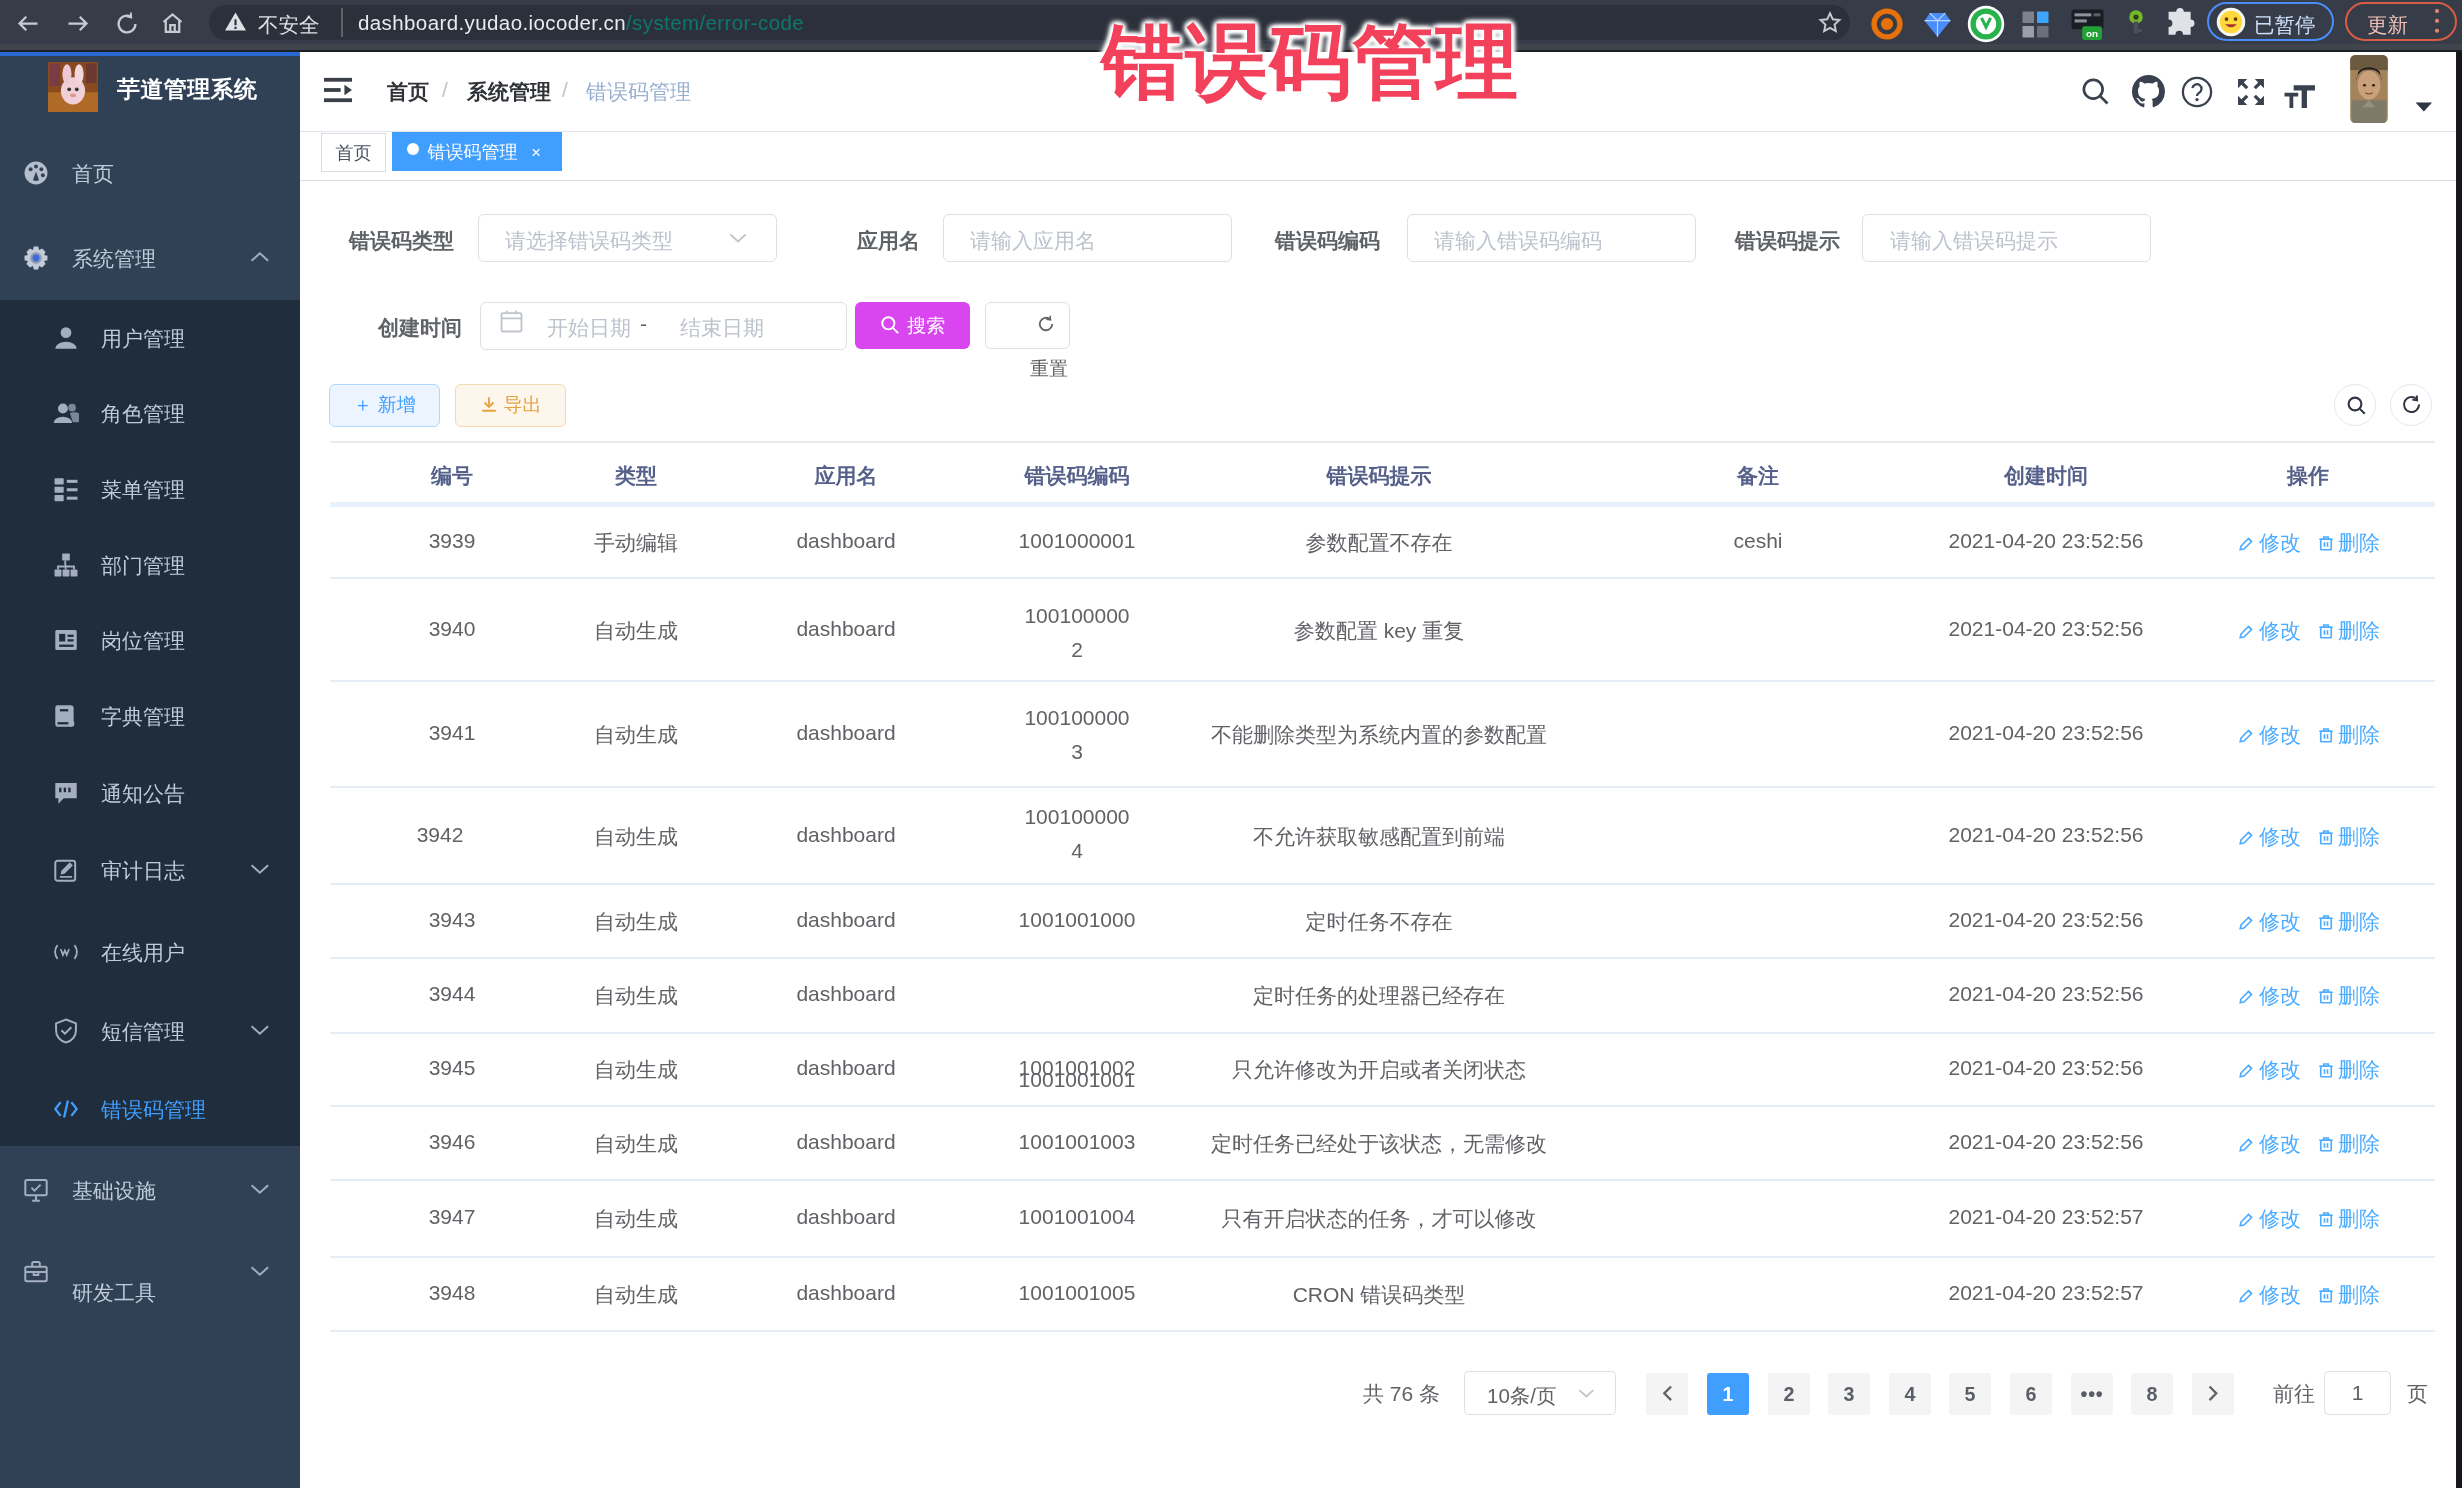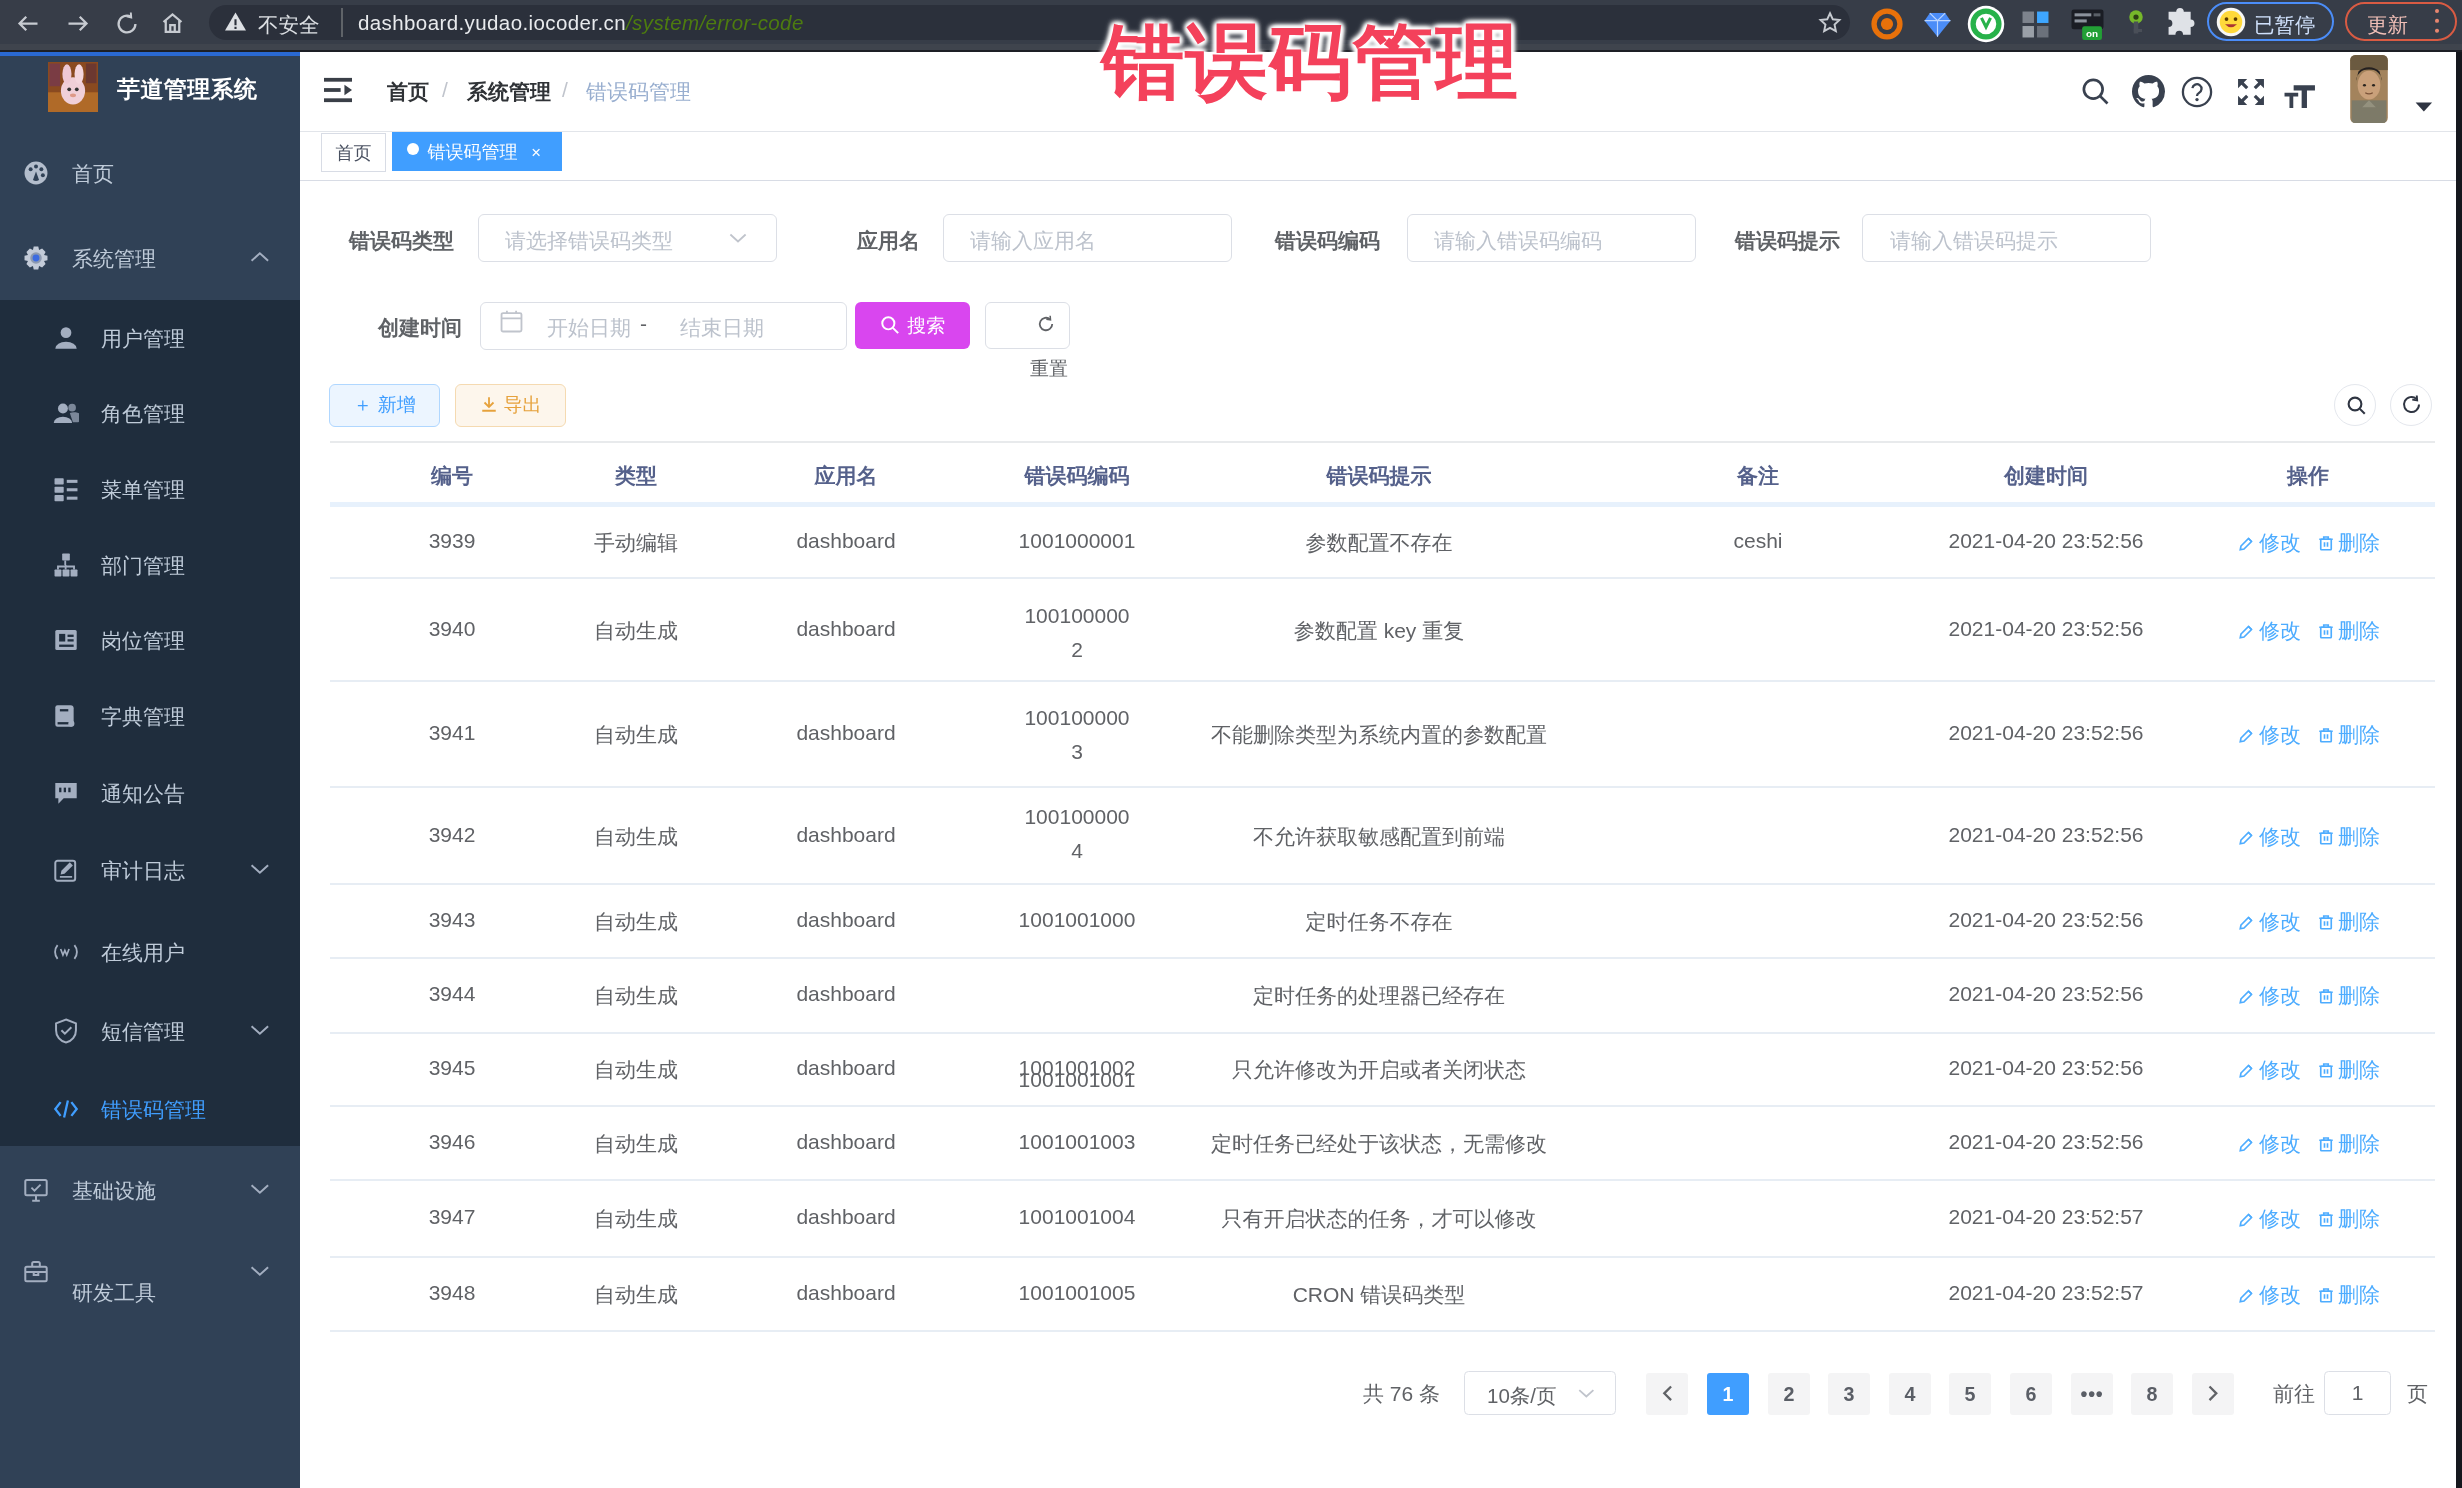--- a/index.html
+++ b/index.html
@@ -6,21 +6,21 @@
 html,body { width:2462px; height:1488px; overflow:hidden; background:#fff;
   font-family:"Liberation Sans", sans-serif; }
 .abs { position:absolute; }
 
 #toolbar { left:0; top:0; width:2462px; height:44px; background:#373d48; }
 #toolband { left:0; top:44px; width:2462px; height:6px; background:#3f444d; }
 #toolline { left:0; top:50px; width:2462px; height:1.5px; background:#1d1f25; }
 #urlpill { left:209px; top:4.5px; width:1641px; height:35px; background:#2b303b; border-radius:17.4px; }
 .tbtxt { color:#dde0e4; font-size:20.5px; }
 .urlmain { color:#e8eaed; font-size:20.5px; letter-spacing:0.4px;}
-.urlpath { color:#4d7c0f;font-style:italic; }
+.urlpath { color:#0f766e; }
 
 #redge { left:2456px; top:52px; width:6px; height:1437px; background:#15171d; }
 
 #sidebar { left:0; top:52px; width:300px; height:1437px; background:#304156; }
 #sbblue { left:0; top:52px; width:300px; height:3.8px; background:#2a69d2; }
 #submenu { left:0; top:300px; width:300px; height:846px; background:#1f2d3d; }
 .mtx { position:absolute; color:#bfcbd9; font-size:21px; white-space:nowrap; }
 .mtx.active { color:#409eff; }
 .micon { position:absolute; }
 
@@ -417,21 +417,21 @@
 <div class="td" style="left:1077px;top:638px;">2</div>
 <div class="td" style="left:1379px;top:617px;">参数配置 key 重复</div>
 <div class="td" style="left:2046px;top:617px;">2021-04-20 23:52:56</div>
 <div class="td" style="left:452px;top:721px;">3941</div>
 <div class="td" style="left:636px;top:721px;">自动生成</div>
 <div class="td" style="left:846px;top:721px;">dashboard</div>
 <div class="td" style="left:1077px;top:706px;">100100000</div>
 <div class="td" style="left:1077px;top:740px;">3</div>
 <div class="td" style="left:1379px;top:721px;">不能删除类型为系统内置的参数配置</div>
 <div class="td" style="left:2046px;top:721px;">2021-04-20 23:52:56</div>
-<div class="td" style="left:452px;top:823px;">3942</div>
+<div class="td" style="left:440px;top:823px;">3942</div>
 <div class="td" style="left:636px;top:823px;">自动生成</div>
 <div class="td" style="left:846px;top:823px;">dashboard</div>
 <div class="td" style="left:1077px;top:805px;">100100000</div>
 <div class="td" style="left:1077px;top:839px;">4</div>
 <div class="td" style="left:1379px;top:823px;">不允许获取敏感配置到前端</div>
 <div class="td" style="left:2046px;top:823px;">2021-04-20 23:52:56</div>
 <div class="td" style="left:452px;top:908px;">3943</div>
 <div class="td" style="left:636px;top:908px;">自动生成</div>
 <div class="td" style="left:846px;top:908px;">dashboard</div>
 <div class="td" style="left:1077px;top:908px;">1001001000</div>

